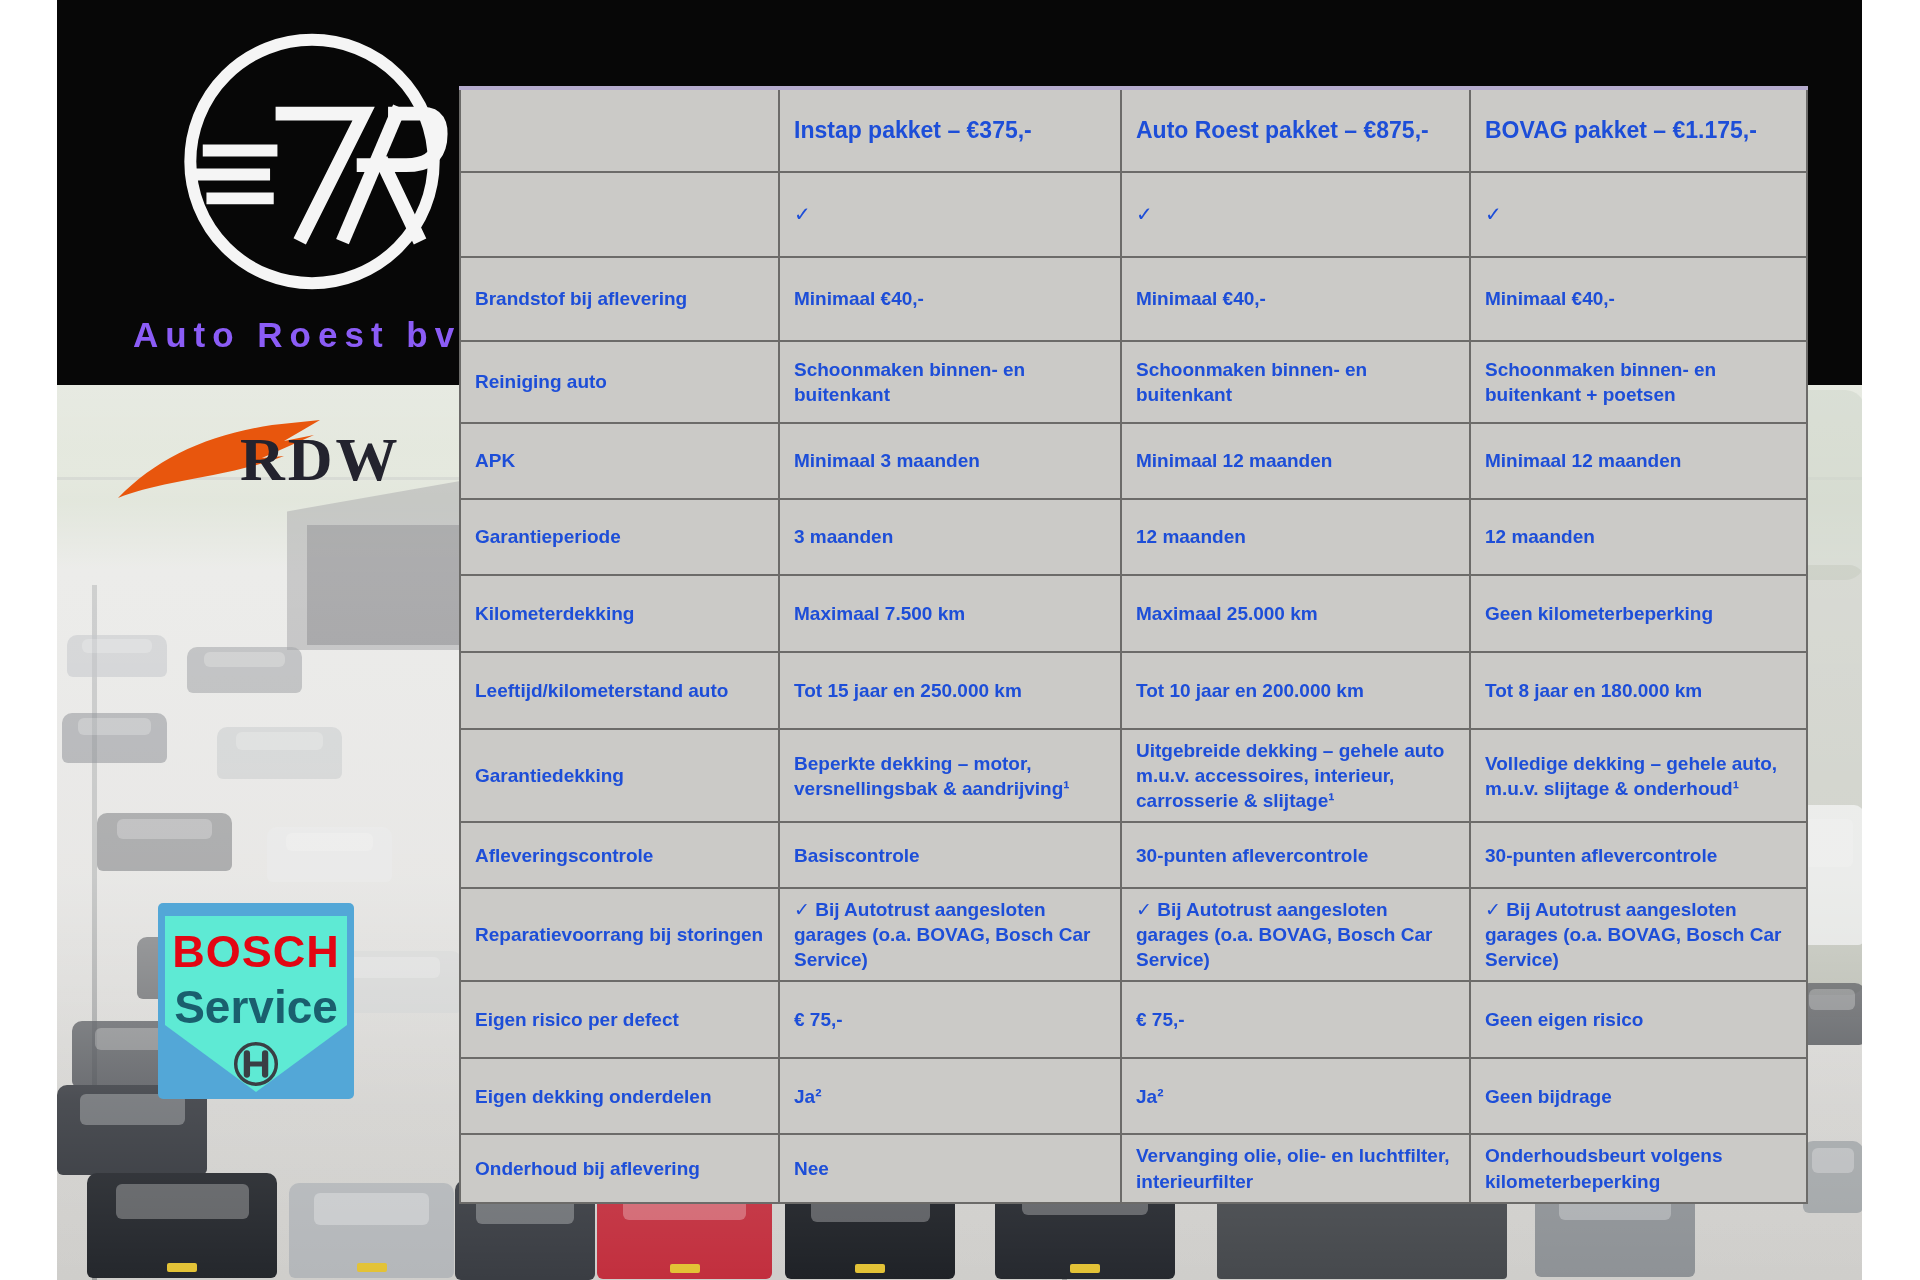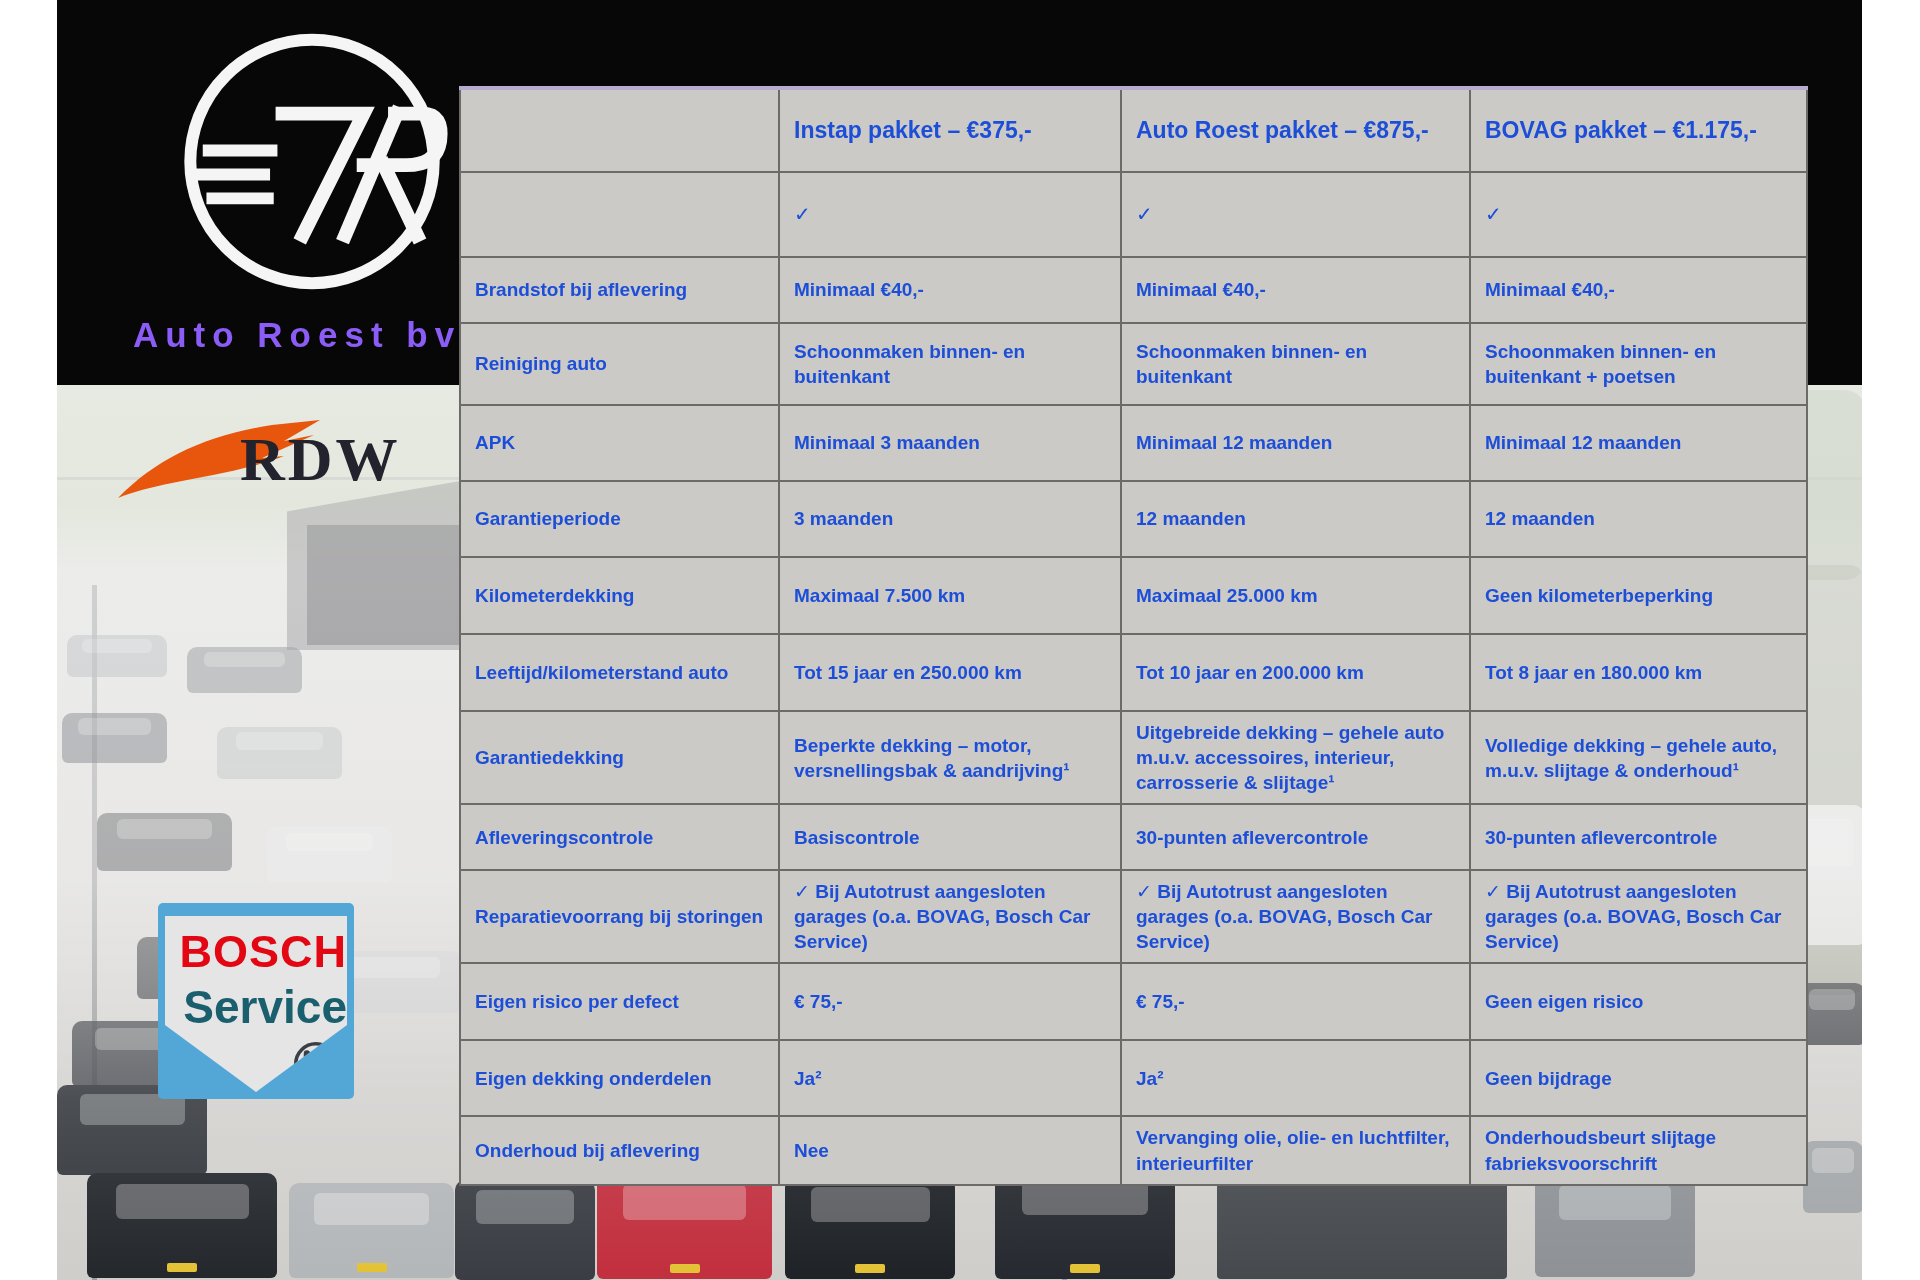--- a/index.html
+++ b/index.html
@@ -50,22 +50,22 @@
   .bovag .arm{position:absolute;left:50%;top:50%;width:62px;height:17px;background:#ffffff;border-radius:9px;
               transform-origin:8px 8px;transform:translate(-8px,-8px) rotate(45deg);z-index:3;}
   .bovag .hub{position:absolute;left:50%;top:50%;width:32px;height:32px;transform:translate(-50%,-50%);
               background:#ffffff;border-radius:50%;z-index:4;display:flex;align-items:center;justify-content:center;}
   .bovag .hub-inner{width:12px;height:12px;border:4px solid #131313;border-radius:50%;background:#ffffff;}
   .bovag .band{width:100%;height:91px;background:#f6c607;display:flex;align-items:center;justify-content:center;}
   .bovag .band span{font-size:44px;font-weight:800;color:#141414;transform:scaleX(.82);letter-spacing:0;}
 
   
   .bosch{position:absolute;left:158px;top:903px;width:196px;height:196px;background:#53a7d7;border-radius:5px;}
-  .bosch .shield{position:absolute;left:7px;right:7px;top:13px;bottom:7px;background:#e5e5e5;
-                 clip-path:polygon(0 0,100% 0,100% 62%,50% 100%,0 62%);display:flex;flex-direction:column;align-items:flex-end;}
+  .bosch .shield{position:absolute;left:7px;right:7px;top:13px;bottom:7px;background:#5eead4;
+                 clip-path:polygon(0 0,100% 0,100% 62%,50% 100%,0 62%);display:flex;flex-direction:column;align-items:center;}
   .bosch .t1{margin-top:10px;font-size:45px;font-weight:800;color:#e30613;letter-spacing:1px;}
   .bosch .t2{margin-top:2px;font-size:46px;font-weight:700;color:#1a5f6e;}
   .bosch svg{margin-top:2px;}
 
   
   .pkg-table{position:absolute;left:459px;top:86px;width:1347px;border-collapse:collapse;table-layout:fixed;
              background:#cbcac7;border:2px solid #6c6b69;border-top:4px solid #b5abcd;}
   .pkg-table td,.pkg-table th{border:2px solid #6c6b69;vertical-align:middle;text-align:left;
              padding:8px 14px;color:#1d4ed8;font-weight:700;font-size:19px;line-height:1.32;
              overflow:hidden;word-wrap:break-word;}
@@ -175,21 +175,21 @@
       <th>Instap pakket – €375,-</th>
       <th>Auto Roest pakket – €875,-</th>
       <th>BOVAG pakket – €1.175,-</th>
     </tr>
     <tr style="height:85px;">
       <td></td>
       <td class="check">✓</td>
       <td class="check">✓</td>
       <td class="check">✓</td>
     </tr>
-    <tr style="height:66px;">
+    <tr style="height:84px;">
       <td>Brandstof bij aflevering</td>
       <td>Minimaal €40,-</td>
       <td>Minimaal €40,-</td>
       <td>Minimaal €40,-</td>
     </tr>
     <tr style="height:82px;">
       <td>Reiniging auto</td>
       <td>Schoonmaken binnen- en buitenkant</td>
       <td>Schoonmaken binnen- en buitenkant</td>
       <td>Schoonmaken binnen- en buitenkant + poetsen</td>
@@ -245,18 +245,18 @@
     <tr style="height:76px;">
       <td>Eigen dekking onderdelen</td>
       <td>Ja²</td>
       <td>Ja²</td>
       <td>Geen bijdrage</td>
     </tr>
     <tr style="height:66px;">
       <td>Onderhoud bij aflevering</td>
       <td>Nee</td>
       <td>Vervanging olie, olie- en luchtfilter, interieurfilter</td>
-      <td>Onderhoudsbeurt slijtage fabrieksvoorschrift</td>
+      <td>Onderhoudsbeurt volgens kilometerbeperking</td>
     </tr>
   </tbody>
     </table>
 
 </div>
 
 </body></html>

